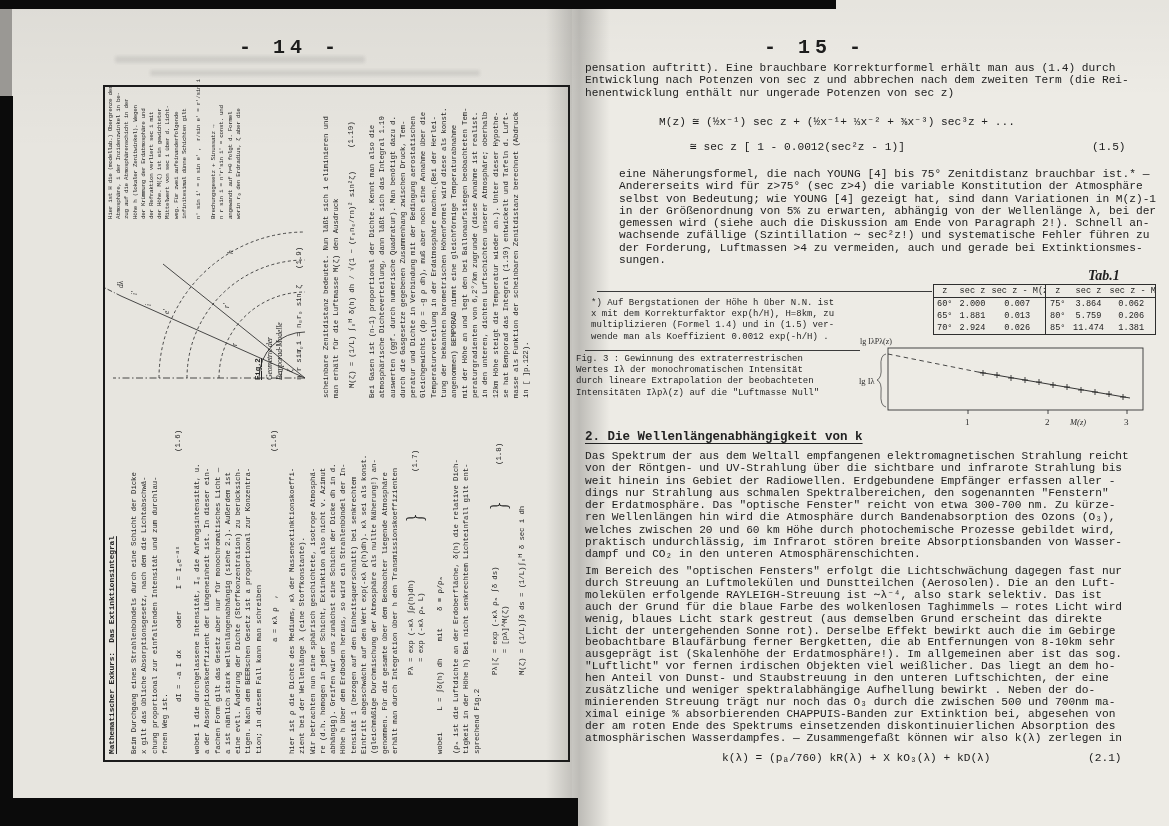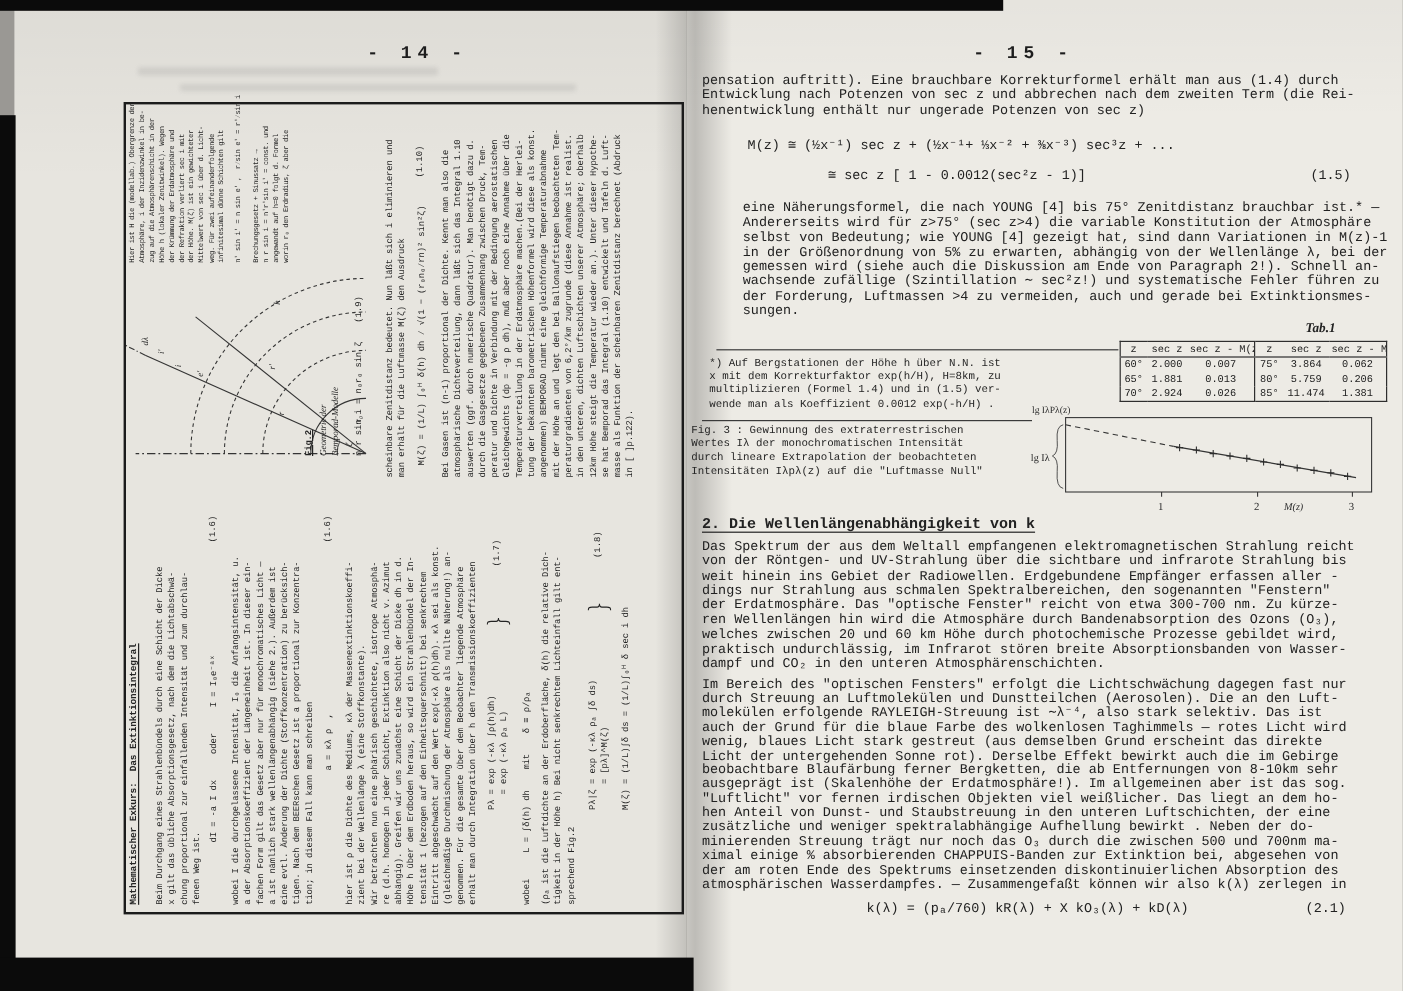--- a/index.html
+++ b/index.html
@@ -12,21 +12,21 @@
   .page{position:absolute;}
   #page14{left:12px;top:8px;width:560px;height:792px;background:#e7e5df;
     background-image:linear-gradient(180deg,rgba(0,0,0,.04),rgba(0,0,0,0) 18%);}
   #page15{left:572px;top:0;width:597px;height:826px;background:#edebe5;
     background-image:linear-gradient(180deg,rgba(0,0,0,.03),rgba(0,0,0,0) 12%);}
   .strip{position:absolute;background:#0b0b0b;}
   #binding{position:absolute;left:546px;top:0;width:64px;height:826px;
     background:linear-gradient(90deg,rgba(0,0,0,0) 0%,rgba(0,0,0,.20) 52%,rgba(0,0,0,0) 100%);}
   .ghost{position:absolute;background:rgba(105,105,105,.15);filter:blur(1.6px);border-radius:2px;}
 
-  .pagenum{position:absolute;font-weight:bold;font-size:15px;letter-spacing:5px;text-align:right;color:#1d1d1d;}
+  .pagenum{position:absolute;font-weight:bold;font-size:20px;letter-spacing:5px;text-align:center;color:#1d1d1d;}
 
   
   #exkurs-box{position:absolute;left:103px;top:85px;width:467px;height:677px;
     border:2px solid #1b1b1b;box-sizing:border-box;}
   #rot{position:absolute;left:0;top:0;width:673px;height:463px;
     transform-origin:0 0;transform:rotate(-90deg) translateX(-673px);}
   .tx{position:absolute;white-space:pre-line;font-size:7.4px;line-height:10.3px;letter-spacing:-0.1px;color:#242424;}
   .pre{white-space:pre;}
   .eqnum{position:absolute;font-size:7.4px;color:#242424;}
   .xtitle{font-size:7.9px;font-weight:bold;text-decoration:underline;text-underline-offset:2px;white-space:pre;}
@@ -39,21 +39,21 @@
   
   .tx15{position:absolute;white-space:pre-line;font-size:11.2px;line-height:12.3px;color:#212121;}
   .tx15s{position:absolute;white-space:pre-line;font-size:9px;line-height:11.2px;color:#262626;}
   .rule{position:absolute;height:1px;background:#3a3a3a;}
   #tab1{position:absolute;left:933px;top:284px;border-collapse:collapse;table-layout:fixed;
     font-size:8.6px;color:#222;border:1.2px solid #2e2e2e;background:transparent;}
   #tab1 th{font-weight:normal;border-bottom:1.1px solid #2e2e2e;padding:1px 2px;text-align:center;white-space:nowrap;overflow:hidden;}
   #tab1 td{padding:1px 2px;text-align:center;white-space:nowrap;overflow:hidden;}
   #tab1 .sep{border-left:1.1px solid #2e2e2e;}
   .h2u{font-size:12.5px;font-weight:bold;text-decoration:underline;text-underline-offset:2.5px;white-space:pre;}
-  .tabl{font-style:italic;font-weight:bold;font-size:11px;font-family:"Liberation Serif","DejaVu Serif",serif;}
+  .tabl{font-style:italic;font-weight:bold;font-size:14px;font-family:"Liberation Serif","DejaVu Serif",serif;}
 </style>
 </head>
 <body>
 
 <div class="page" id="page14">
   <div class="ghost" style="left:103px;top:48px;width:250px;height:7px;"></div>
   <div class="ghost" style="left:138px;top:62px;width:330px;height:6px;"></div>
 </div>
 <div class="page" id="page15"></div>
 <div id="binding"></div>
@@ -189,21 +189,21 @@
 in [ ]p.122).</div>
   </div>
 </div>
 
 <div class="pagenum" style="left:735px;top:36px;width:160px;">- 15 -</div>
 
 <div class="tx15" style="left:585px;top:62px;width:565px;">pensation auftritt). Eine brauchbare Korrekturformel erhält man aus (1.4) durch
 Entwicklung nach Potenzen von sec z und abbrechen nach dem zweiten Term (die Rei-
 henentwicklung enthält nur ungerade Potenzen von sec z)</div>
 
-<div class="tx15" style="left:623px;top:116px;white-space:pre;">M(z) ≅ (½x⁻¹) sec z + (½x⁻¹+ ⅓x⁻² + ⅜x⁻³) sec³z + ...</div>
+<div class="tx15" style="left:659px;top:116px;white-space:pre;">M(z) ≅ (½x⁻¹) sec z + (½x⁻¹+ ⅓x⁻² + ⅜x⁻³) sec³z + ...</div>
 <div class="tx15" style="left:690px;top:141px;white-space:pre;">≅ sec z [ 1 - 0.0012(sec²z - 1)]</div>
 <div class="tx15" style="left:1092px;top:141px;font-family:Liberation Mono, monospace;">(1.5)</div>
 
 <div class="tx15" style="left:585px;top:168px;width:565px;margin-left:34px;">eine Näherungsformel, die nach YOUNG [4] bis 75° Zenitdistanz brauchbar ist.* —
 Andererseits wird für z&gt;75° (sec z&gt;4) die variable Konstitution der Atmosphäre
 selbst von Bedeutung; wie YOUNG [4] gezeigt hat, sind dann Variationen in M(z)-1
 in der Größenordnung von 5% zu erwarten, abhängig von der Wellenlänge λ, bei der
 gemessen wird (siehe auch die Diskussion am Ende von Paragraph 2!). Schnell an-
 wachsende zufällige (Szintillation ∼ sec²z!) und systematische Fehler führen zu
 der Forderung, Luftmassen &gt;4 zu vermeiden, auch und gerade bei Extinktionsmes-

